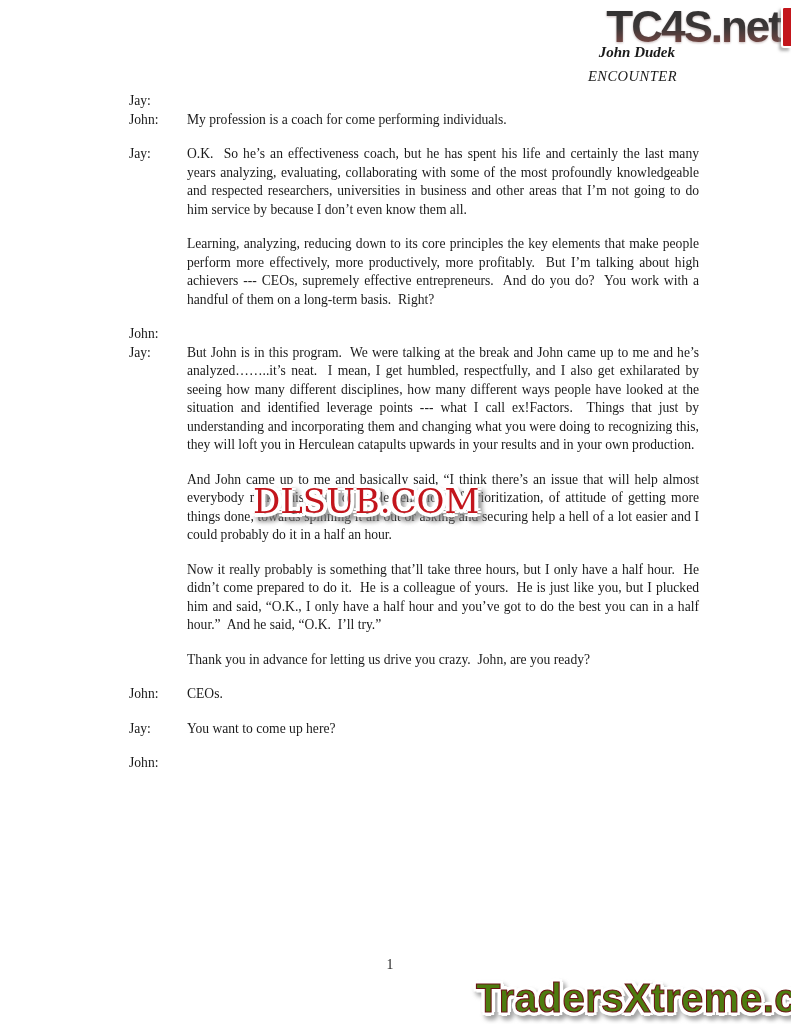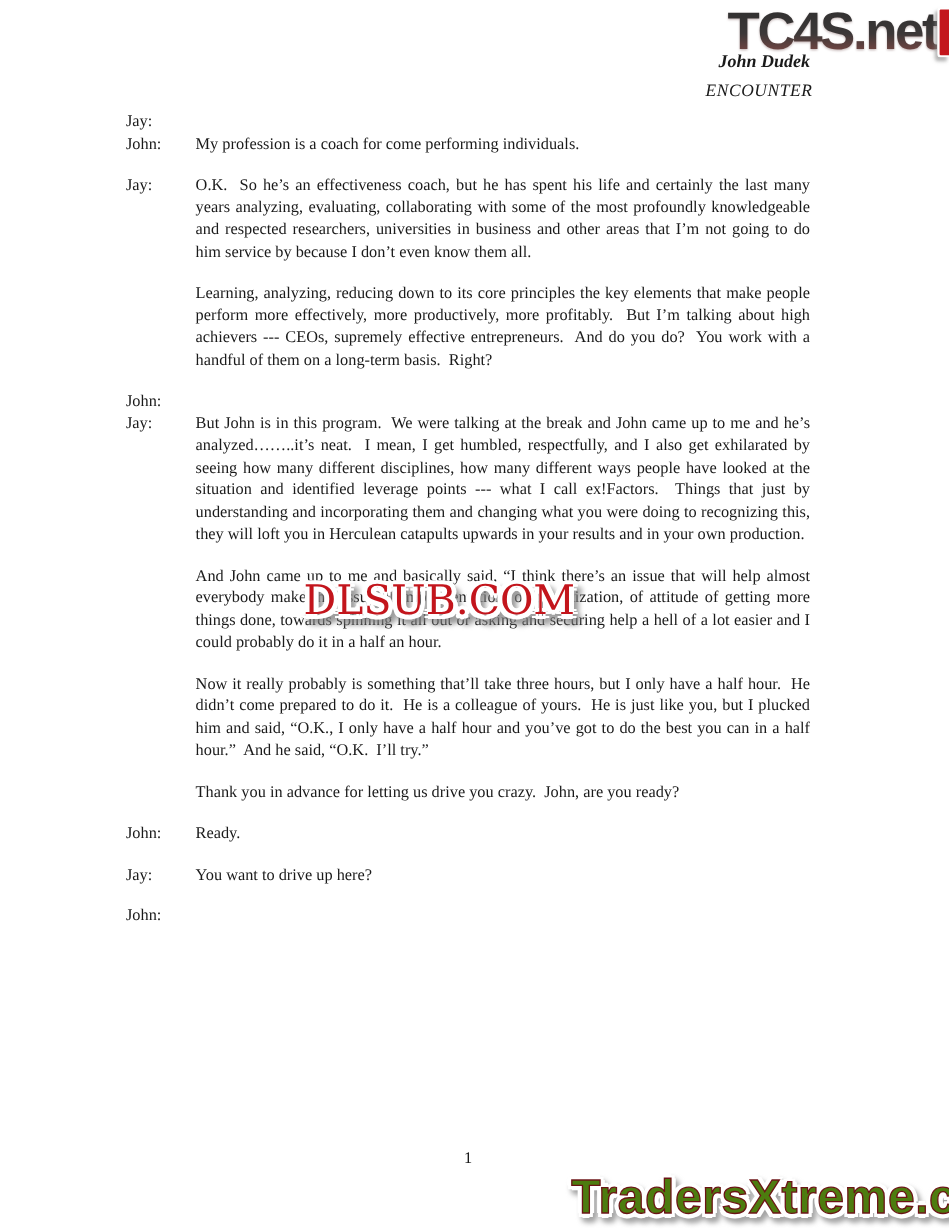--- a/index.html
+++ b/index.html
@@ -42,21 +42,21 @@
     border: 2px solid #ffffff; border-right: none;
     border-radius: 3px 0 0 3px;
     box-shadow: -2px 3px 3px rgba(130,130,130,0.6);
   }
 
   
   .transcript {
     position: absolute; top: 92px; left: 105px;
     width: 570px;
   }
-  .entry { display: flex; align-items: flex-start; }
+  .entry { display: flex; align-items: flex-start; margin-left: 24px; }
   .speaker {
     width: 58px; flex: 0 0 58px;
     font-size: 13.6px; line-height: 18.5px;
   }
   .paras { width: 512px; flex: 0 0 512px; }
   .para {
     margin: 0 0 16px 0;
     font-size: 13.6px; line-height: 18.5px;
     text-align: justify;
     hyphens: none;
@@ -134,28 +134,28 @@
           <p class="para">But John is in this program.&nbsp; We were talking at the break and John came up to me and he’s analyzed……..it’s neat.&nbsp; I mean, I get humbled, respectfully, and I also get exhilarated by seeing how many different disciplines, how many different ways people have looked at the situation and identified leverage points --- what I call ex!Factors.&nbsp; Things that just by understanding and incorporating them and changing what you were doing to recognizing this, they will loft you in Herculean catapults upwards in your results and in your own production.</p>
           <p class="para">And John came up to me and basically said, “I think there’s an issue that will help almost everybody make this issue of implementation, of prioritization, of attitude of getting more things done, towards spinning it all out or asking and securing help a hell of a lot easier and I could probably do it in a half an hour.</p>
           <p class="para">Now it really probably is something that’ll take three hours, but I only have a half hour.&nbsp; He didn’t come prepared to do it.&nbsp; He is a colleague of yours.&nbsp; He is just like you, but I plucked him and said, “O.K., I only have a half hour and you’ve got to do the best you can in a half hour.”&nbsp; And he said, “O.K.&nbsp; I’ll try.”</p>
           <p class="para">Thank you in advance for letting us drive you crazy.&nbsp; John, are you ready?</p>
         </div>
     </div>
 
     <div class="entry">
       <div class="speaker">John:</div>
       <div class="paras">
-          <p class="para">Ready.</p>
+          <p class="para">CEOs.</p>
         </div>
     </div>
 
     <div class="entry">
       <div class="speaker">Jay:</div>
       <div class="paras">
-          <p class="para">You want to drive up here?</p>
+          <p class="para">You want to come up here?</p>
         </div>
     </div>
 
     <div class="entry">
       <div class="speaker">John:</div>
     </div>
   </div>
 
   <div class="wm-center">DLSUB.COM</div>
 

